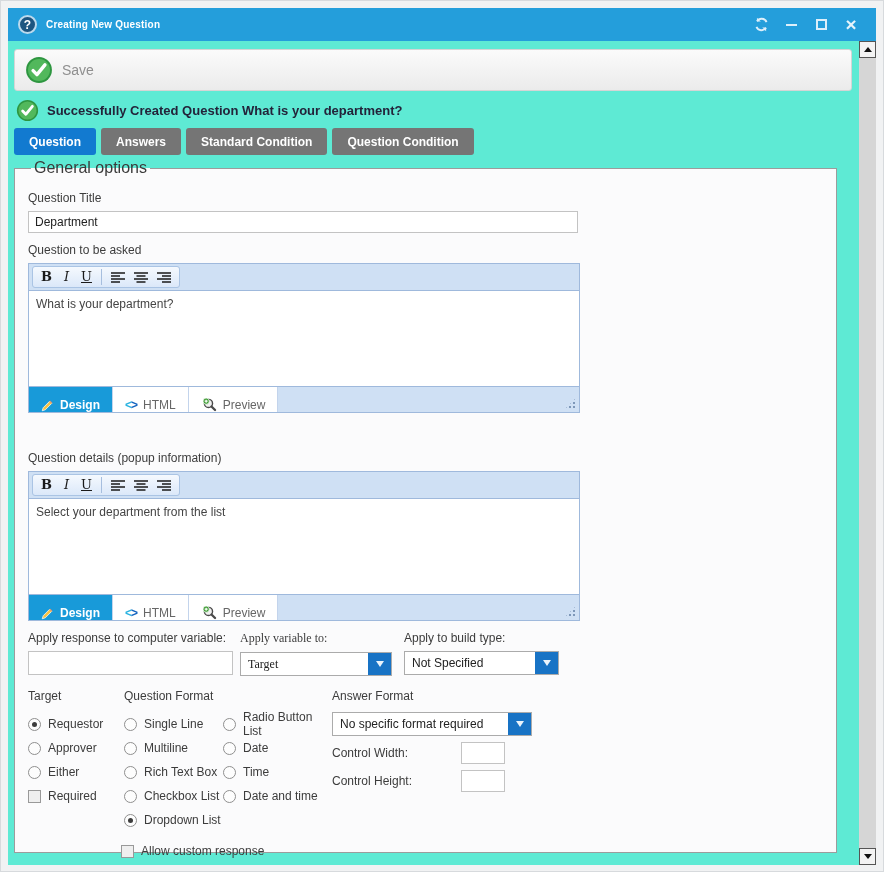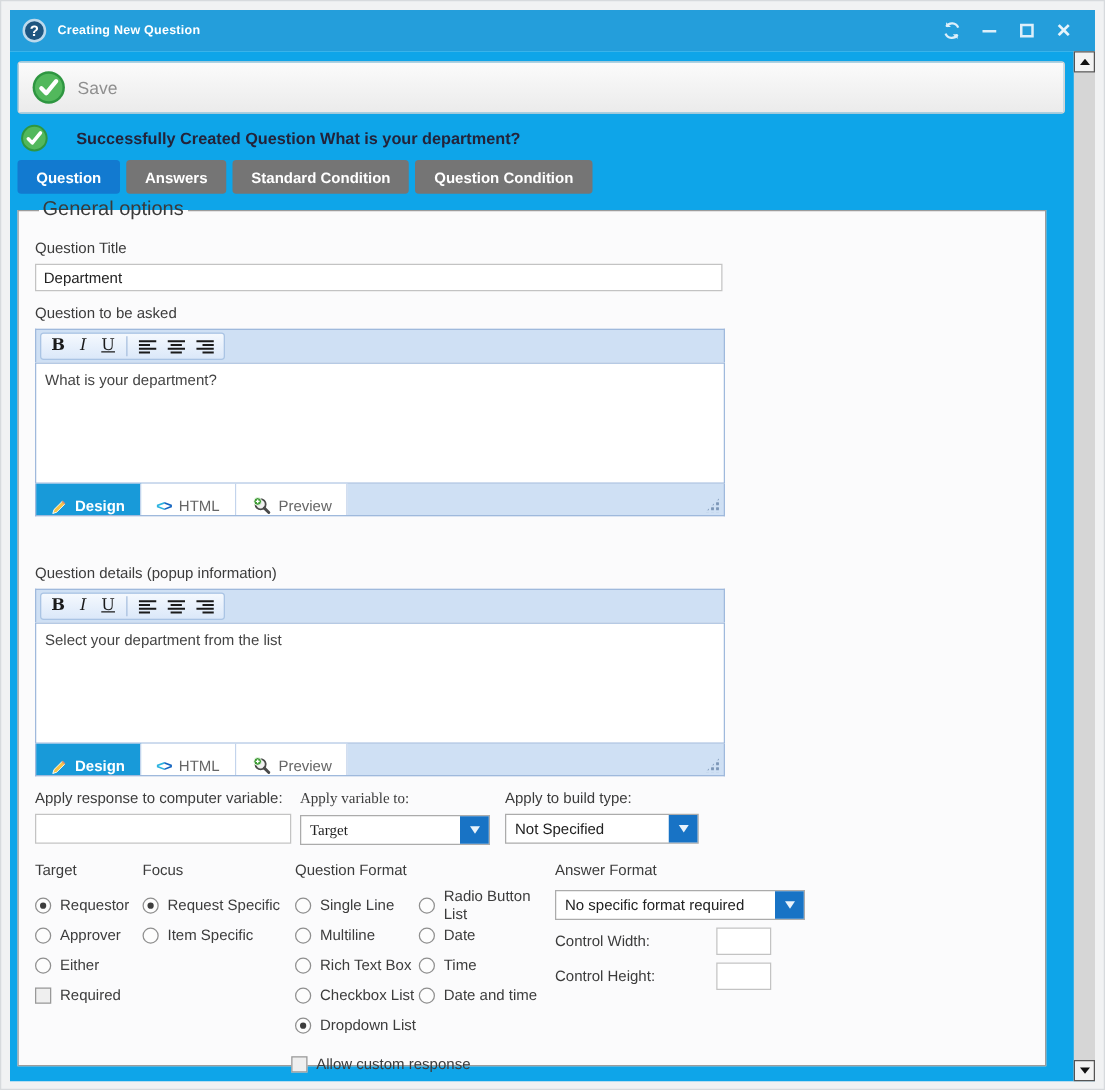--- a/index.html
+++ b/index.html
@@ -14,29 +14,29 @@
   .help-badge { width:19px; height:19px; border-radius:50%; background:#1d5580; border:2px solid #bcd9ec;
                 color:#fff; font-size:12px; font-weight:bold; display:flex; align-items:center; justify-content:center; }
   .win-title { color:#fff; font-size:10px; font-weight:bold; margin-left:9px; letter-spacing:.2px; }
   .titlebar .spacer { flex:1; }
   .tb-btn { width:30px; height:26px; display:flex; align-items:center; justify-content:center; color:#ddeffa; }
   .min-glyph { width:11px; height:2px; background:#ddeffa; display:inline-block; }
   .max-glyph { width:11px; height:11px; border:2px solid #ddeffa; display:inline-block; }
   .close-glyph { font-size:19px; font-weight:bold; line-height:1; color:#e6f4fb; }
 
   
-  .dlg-body { position:relative; height:824px; background:#0ea5e9; }
+  .dlg-body { position:relative; height:824px; background:#5eead4; }
   .content { position:absolute; left:0; top:0; right:17px; bottom:0; overflow:hidden; }
 
   .save-bar { margin:8px 7px 0 6px; height:42px; border:1px solid #d5d5d5; border-radius:3px;
               background:linear-gradient(#fbfbfb,#ebebeb); display:flex; align-items:center; padding:0 10px; }
   .save-btn { display:flex; align-items:center; gap:9px; cursor:default; }
   .save-label { color:#8f8f8f; font-size:14px; }
 
-  .status-row { margin:7px 7px 0 8px; display:flex; align-items:center; gap:22px; height:24px; }
+  .status-row { margin:7px 7px 0 8px; display:flex; align-items:center; gap:8px; height:24px; }
   .status-text { font-size:13px; font-weight:bold; color:#23233a; }
 
   
   .tabs { display:flex; gap:5px; margin:6px 0 0 6px; }
   .tab { height:27px; padding:0 15px; border-radius:3px; color:#fff; font-size:12px; font-weight:600;
          display:flex; align-items:center; background:#757575; }
   .tab.active { background:#127ad0; }
 
   
   fieldset.general { margin:4px 22px 0 6px; height:694px; border:1px solid #9c9c9c; background:#fbfbfc;
@@ -324,31 +324,20 @@
             <div class="opt-row">
               <span class="radio"></span>
               <span>Either</span>
             </div>
             <div class="opt-row">
               <span class="cbox"></span>
               <span>Required</span>
             </div>
           </div>
 
-          <div class="col-focus">
-            <div class="col-h">Focus</div>
-            <div class="opt-row">
-              <span class="radio checked"></span>
-              <span>Request Specific</span>
-            </div>
-            <div class="opt-row">
-              <span class="radio"></span>
-              <span>Item Specific</span>
-            </div>
-          </div>
 
           <div class="col-qf">
             <div class="col-h">Question Format</div>
             <div class="qf-grid">
               <div class="qf-a">
                 <div class="opt-row">
                   <span class="radio"></span>
                   <span>Single Line</span>
                 </div>
                 <div class="opt-row">

